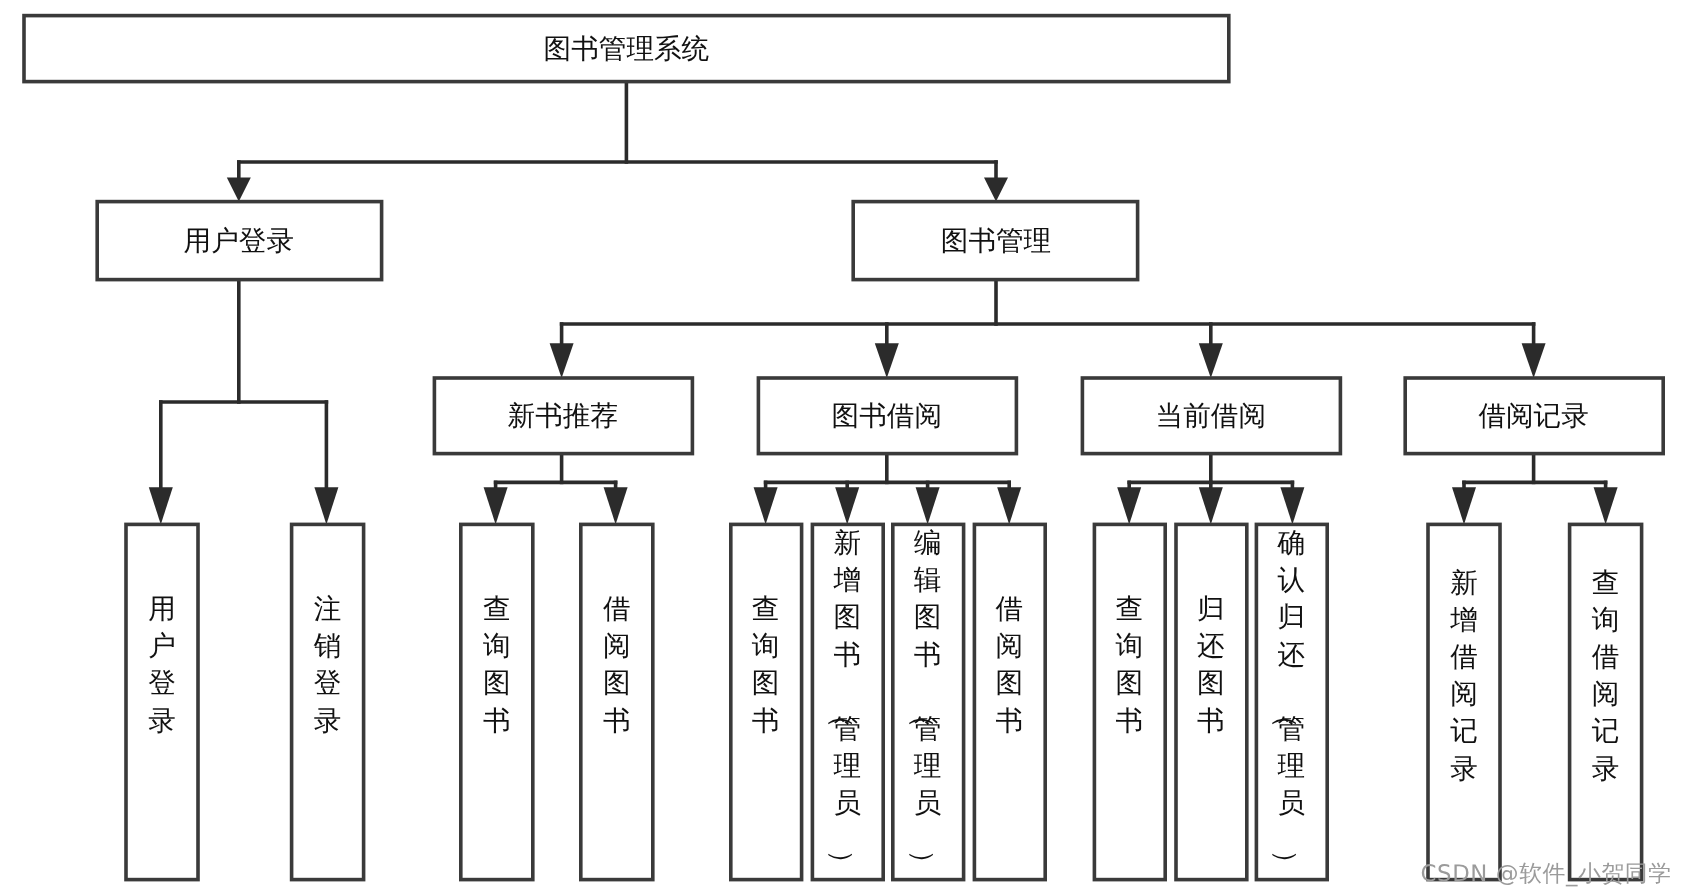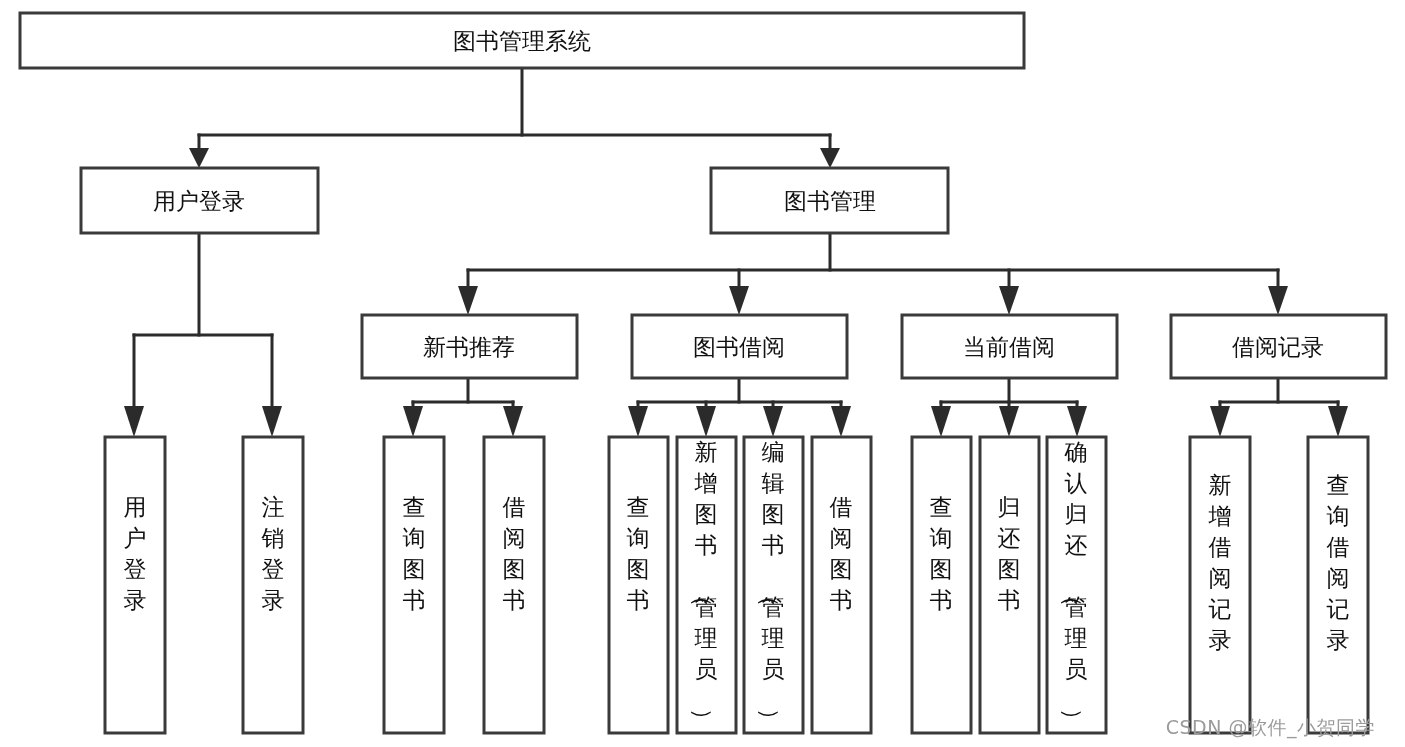--- a/index.html
+++ b/index.html
@@ -49,21 +49,21 @@
     dominant-baseline: middle;
   }
   .node-label-vertical {
     fill: #111111;
     font-family: "DejaVu Sans", "Liberation Sans", sans-serif;
     font-size: 23px;
     text-anchor: middle;
   }
   .watermark {
     position: absolute;
-    right: 30px;
+    right: 12px;
     bottom: 6px;
     font-family: "DejaVu Sans", "Liberation Sans", sans-serif;
     font-size: 19px;
     color: #9b9b9b;
     letter-spacing: 0.5px;
     white-space: nowrap;
     pointer-events: none;
   }
 </style>
 </head>

